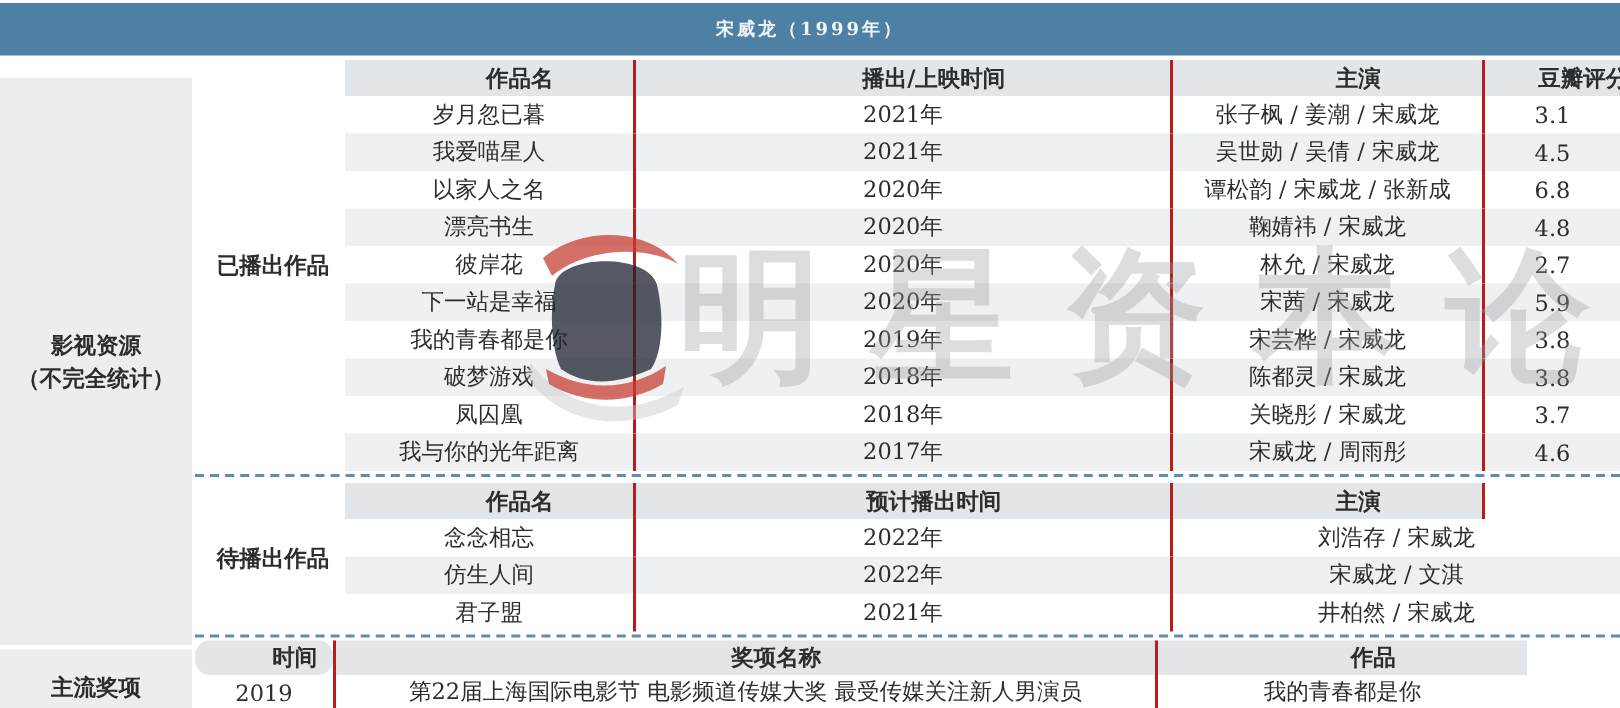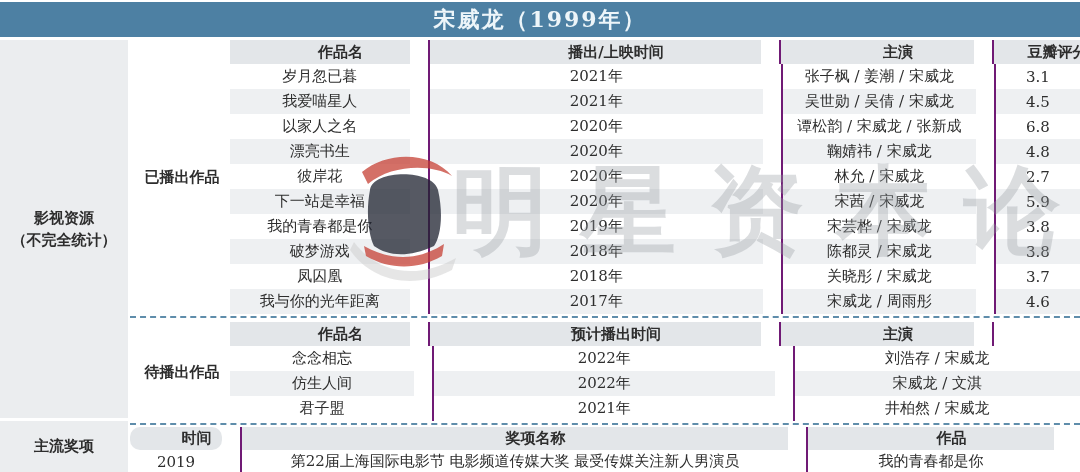--- a/index.html
+++ b/index.html
@@ -4,27 +4,27 @@
 <style>
   html,body{margin:0;padding:0;background:#fff;}
   .stage{
     position:relative;width:1080px;height:472px;background:#fff;overflow:hidden;
     font-family:"DejaVu Serif","Liberation Serif",serif;color:#2d2d2d;
   }
   
   .titlebar{
     position:absolute;top:2px;left:0;width:1080px;height:35px;background:#4d80a3;
     display:flex;align-items:center;justify-content:center;
-    color:#edf5f9;font-size:22px;font-weight:bold;letter-spacing:2px;
+    color:#edf5f9;font-size:12px;font-weight:bold;letter-spacing:2px;
   }
   
   .cat{
     position:absolute;left:0;width:128px;background:#ebedef;
     display:flex;flex-direction:column;align-items:center;justify-content:center;
-    font-weight:bold;font-size:15px;line-height:1.5;text-align:center;
+    font-weight:bold;font-size:15px;line-height:1.5;text-align:center;margin-top:12px;
   }
   .cat-resources{top:40px;height:378px;}
   .cat-awards{top:421px;height:51px;}
   
   .subcat{
     position:absolute;left:132px;width:100px;display:flex;align-items:center;justify-content:center;
     font-weight:bold;font-size:15px;background:#fff;
   }
   .sub-played{top:40px;height:274px;}
   .sub-upcoming{top:322px;height:100px;}
@@ -34,21 +34,21 @@
   .tbl-upcoming{left:230px;top:322px;width:850px;}
   .tbl-awards{left:130px;top:427px;width:950px;}
   .tr{display:flex;height:25px;}
   .tr.hdr{height:24px;font-weight:bold;}
   .tr.hdr .td{background:#e3e6e9;padding-left:41px;}
   .tr.alt .td{background:#eef0f2;}
   .td{
     box-sizing:border-box;display:flex;align-items:center;justify-content:center;
     font-size:15px;white-space:nowrap;overflow:hidden;background:transparent;
   }
-  .td + .td{border-left:2px solid #701a75;margin-left:18px;}
+  .td + .td{border-left:2px solid #b91c1c;}
   .c-title{width:192px;}
   .c-time{width:358px;}
   .c-cast{width:208px;}
   .c-rating{width:92px;}
   .c-cast-wide{width:300px;}
   .c-rating-empty{width:92px;background:#fff !important;}
   .c-atime{width:92px;border-radius:10px;}
   .c-award{width:548px;}
   .c-awork{width:248px;}
   .tbl-awards .tr{height:23px;}

